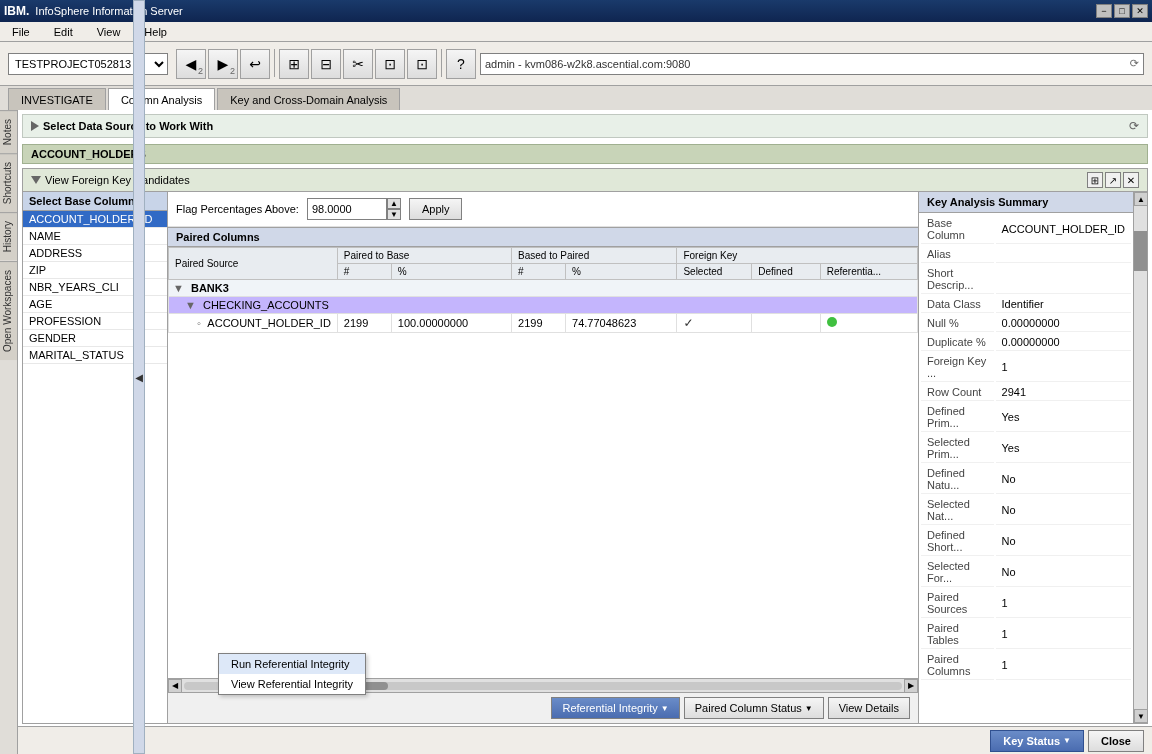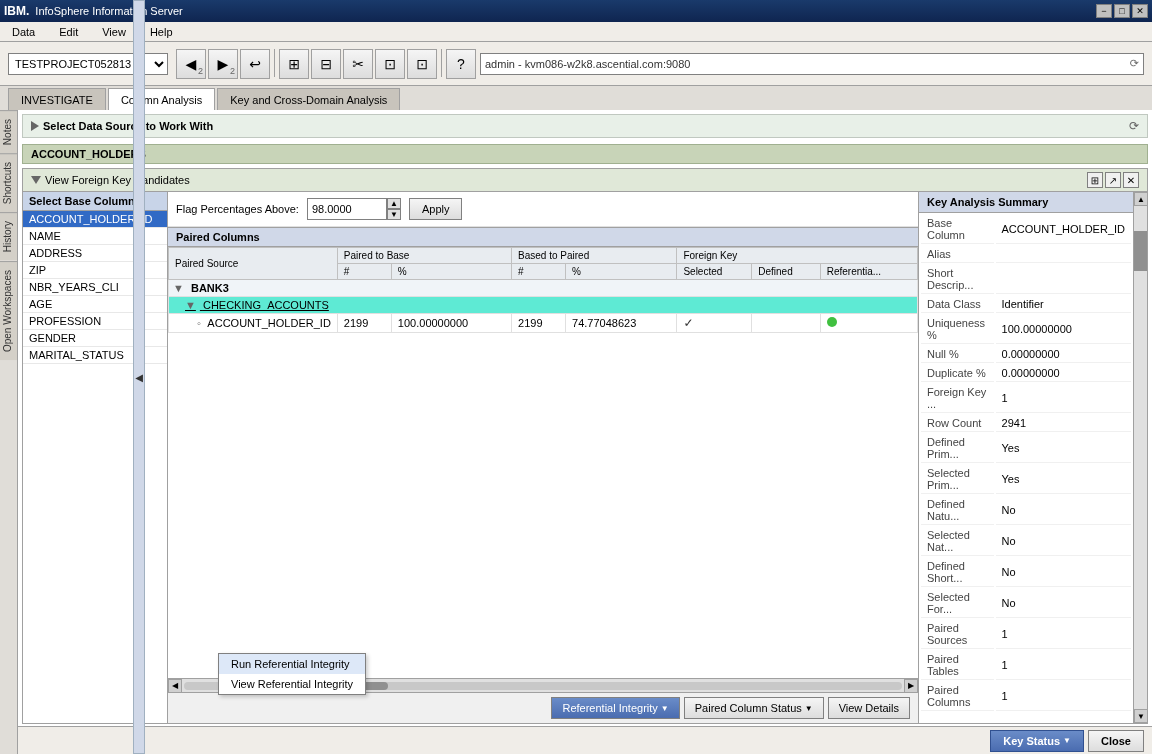--- a/index.html
+++ b/index.html
@@ -231,21 +231,21 @@
     .paired-table th {
       background: #e8ecf0; border: 1px solid #c0c0c0; padding: 2px 6px;
       font-size: 10px; font-weight: normal; text-align: left; white-space: nowrap;
     }
     .paired-table td {
       border: 1px solid #e0e0e0; padding: 2px 6px; white-space: nowrap;
     }
     .paired-table .group-row td {
       background: #f0f4f8; font-weight: bold;
     }
-    .paired-table .sub-group td { background: #5eead4; text-decoration: underline; }
+    .paired-table .sub-group td { background: #c4b5fd; }
     .th-group { text-align: center; border-bottom: 1px solid #c0c0c0; }
     .checkmark { color: #333; font-size: 12px; }
     .green-dot { width: 10px; height: 10px; background: #40c040; border-radius: 50%; display: inline-block; }
 
     
     .bottom-btns {
       border-top: 1px solid #a0a0a0;
       padding: 4px 8px;
       display: flex;
       align-items: center;
@@ -366,21 +366,21 @@
       <span class="title-bar-title">InfoSphere Information Server</span>
     </div>
     <div class="title-bar-controls">
       <div class="title-btn">−</div>
       <div class="title-btn">□</div>
       <div class="title-btn">✕</div>
     </div>
   </div>
 
   <div class="menu-bar">
-    <span class="menu-item">Data</span>
+    <span class="menu-item">File</span>
     <span class="menu-item">Edit</span>
     <span class="menu-item">View</span>
     <span class="menu-item">Help</span>
   </div>
 
   <div class="toolbar-area">
     <select class="project-select">
       <option>TESTPROJECT052813</option>
     </select>
     <div style="display:flex;gap:2px;margin-left:4px;">
@@ -572,24 +572,20 @@
                   </tr>
                   <tr>
                     <td>Short Descrip...</td>
                     <td></td>
                   </tr>
                   <tr>
                     <td>Data Class</td>
                     <td>Identifier</td>
                   </tr>
                   <tr>
-                    <td>Uniqueness %</td>
-                    <td>100.00000000</td>
-                  </tr>
-                  <tr>
                     <td>Null %</td>
                     <td>0.00000000</td>
                   </tr>
                   <tr>
                     <td>Duplicate %</td>
                     <td>0.00000000</td>
                   </tr>
                   <tr>
                     <td>Foreign Key ...</td>
                     <td>1</td>

